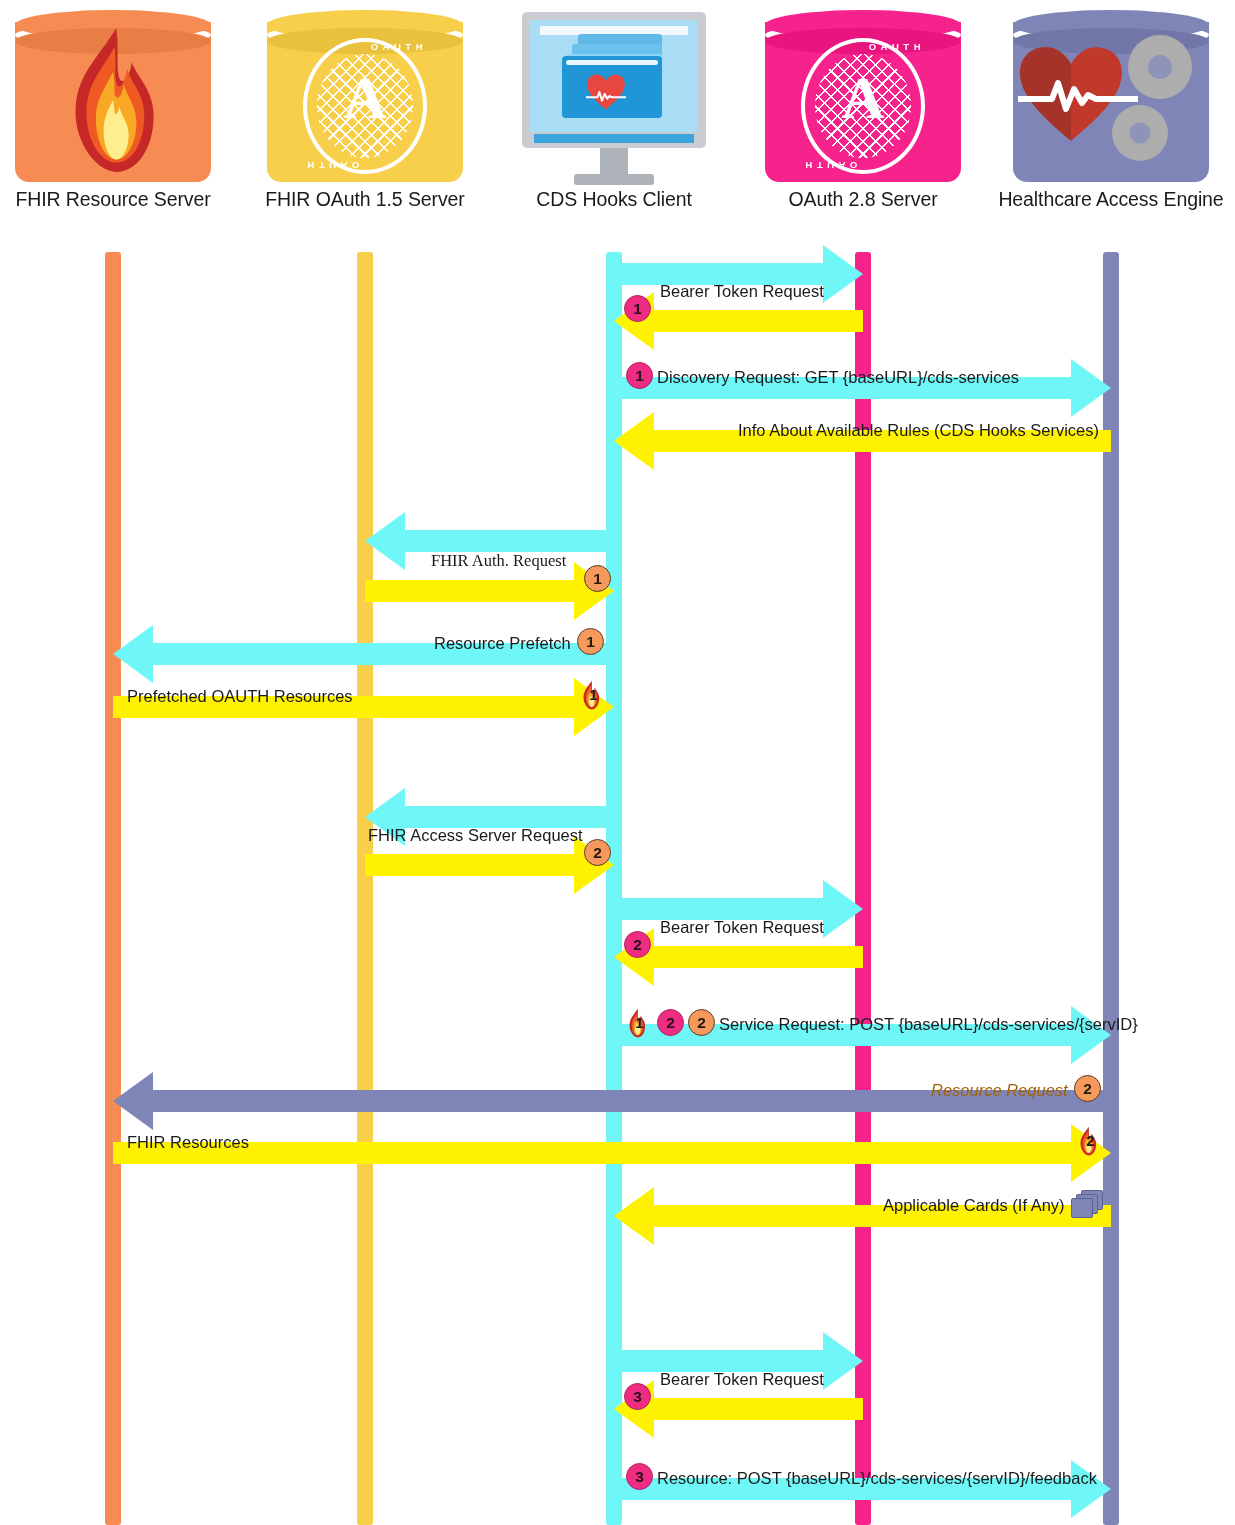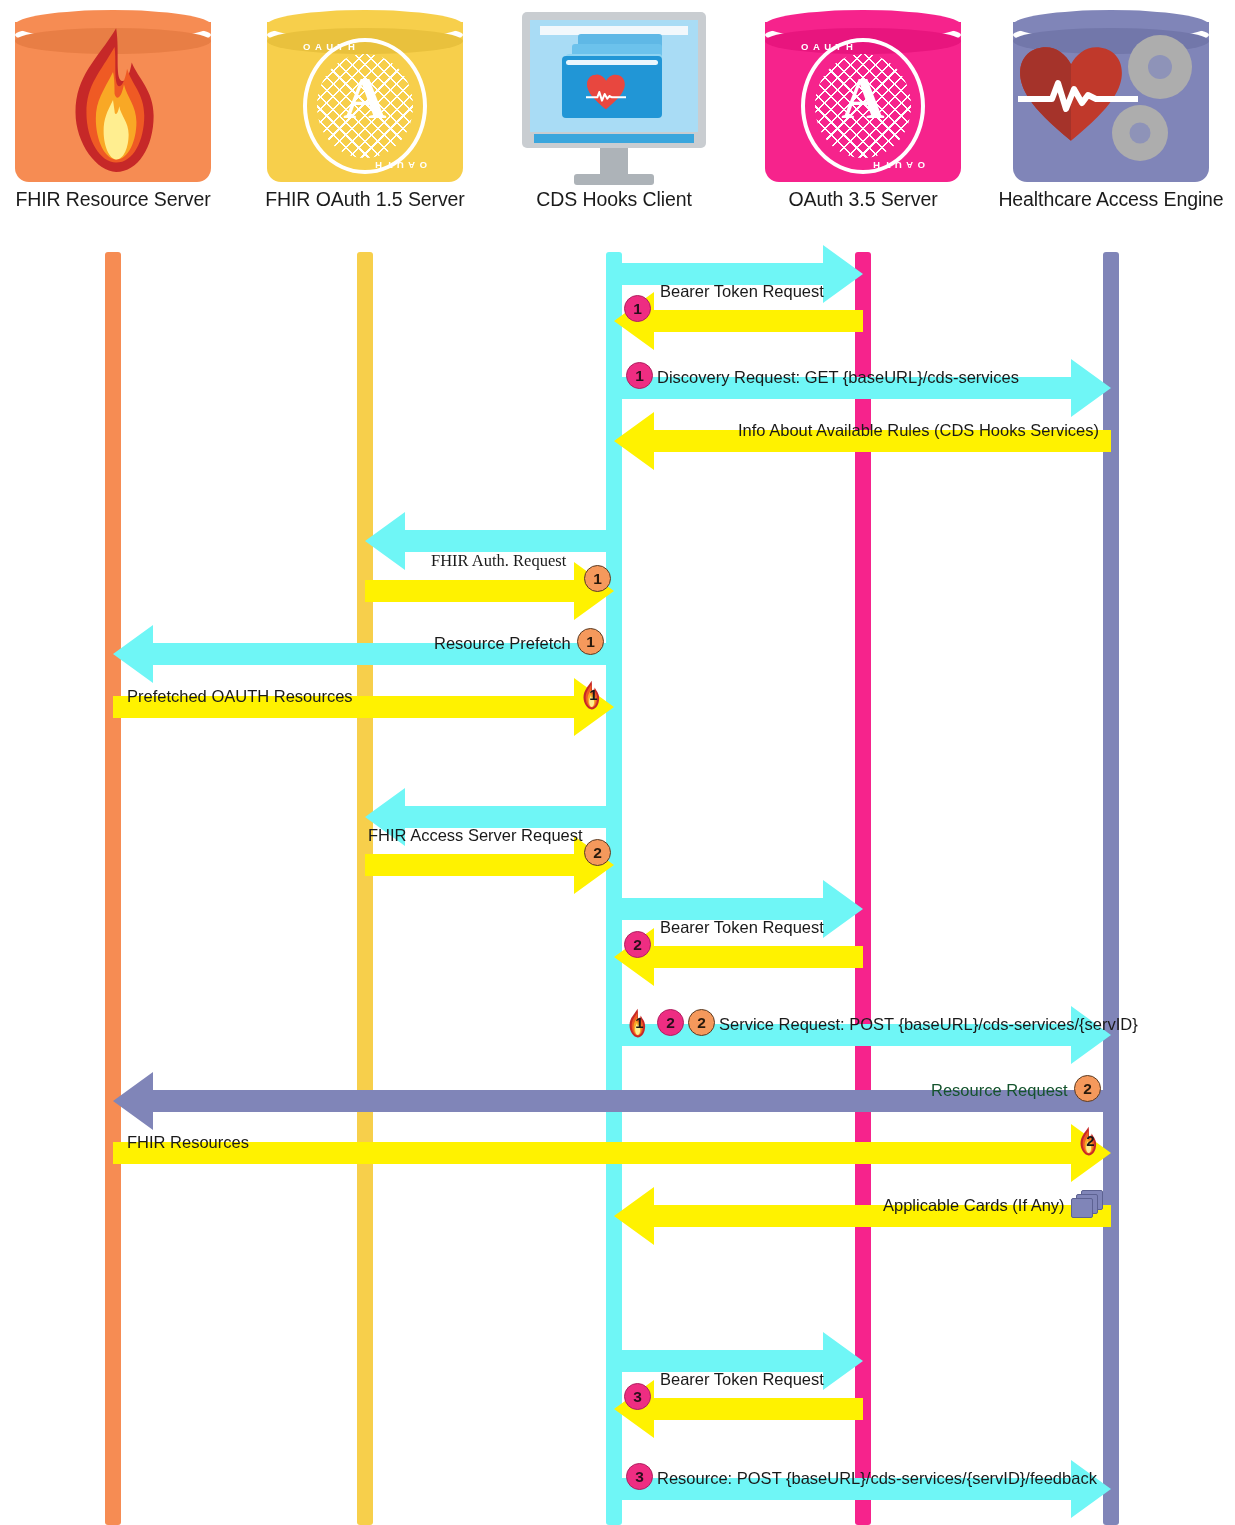--- a/index.html
+++ b/index.html
@@ -21,21 +21,21 @@
 
   
   .oauth{position:relative;width:124px;height:136px;margin-top:14px;}
   .oauth .ring{position:absolute;inset:0;border:4px solid #fff;border-radius:50%;}
   .oauth .mesh{position:absolute;left:14px;top:16px;right:14px;bottom:16px;border-radius:50%;
       background:
         repeating-linear-gradient(45deg,#fff 0 1.6px,transparent 1.6px 9px),
         repeating-linear-gradient(-45deg,#fff 0 1.6px,transparent 1.6px 9px);}
   .oauth .aglyph{position:absolute;left:50%;top:30px;transform:translateX(-50%);font-size:60px;
       font-weight:700;color:#fff;line-height:1;font-family:"Liberation Serif",serif;}
-  .oauth .wtop,.oauth .wbot{position:absolute;left:0;width:124px;text-align:left;color:#fff;
+  .oauth .wtop,.oauth .wbot{position:absolute;left:0;width:124px;text-align:right;color:#fff;
       font-size:9.5px;letter-spacing:4.5px;font-weight:700;}
   .oauth .wtop{top:3px;}
   .oauth .wbot{bottom:3px;transform:rotate(180deg);}
 
   
   .monitor{position:relative;width:196px;height:180px;}
   .monitor .screen{position:absolute;left:6px;top:4px;width:184px;height:136px;background:#c9cdd1;border-radius:5px;}
   .monitor .glass{position:absolute;left:14px;top:12px;width:168px;height:112px;background:#a9dcf5;}
   .monitor .bar{position:absolute;left:24px;top:18px;width:148px;height:9px;background:#f2f8fc;}
   .monitor .base{position:absolute;left:18px;top:126px;width:160px;height:9px;background:#3aa6dd;}
@@ -53,21 +53,21 @@
   .gear::after{content:"";position:absolute;left:50%;top:50%;transform:translate(-50%,-50%);
       border-radius:50%;background:#8e93b8;}
 
   
   .life{position:absolute;width:16px;border-radius:3px;}
 
   
   .arrow{position:absolute;}
   .arrow svg{display:block;}
   .msglbl{position:absolute;font-size:16.5px;color:#1a1a1a;white-space:nowrap;line-height:1;}
-  .msglbl.white{color:#14532d;}
+  .msglbl.white{color:#a16207;font-style:italic;}
 
   
   .badge{position:absolute;width:27px;height:27px;border-radius:50%;display:flex;
       align-items:center;justify-content:center;font-size:15.5px;line-height:1;
       font-weight:700;box-sizing:border-box;}
   .badge.pink{background:#ee2d82;border:1px solid #b01e60;color:#2a0f1c;}
   .badge.orange{background:#f5995c;border:1.5px solid #5a3a22;color:#2a1a0c;}
   .badge.flame{background:transparent;border:none;color:#1a1a1a;}
   .badge.flame svg{position:absolute;left:0;top:-1px;}
   .badge.flame span{position:relative;z-index:2;font-weight:700;font-size:15px;}
@@ -158,21 +158,21 @@
               <div class="oauth">
                 <div class="ring"></div>
                 <div class="mesh"></div>
                 <div class="wtop">OAUTH</div>
                 <div class="aglyph">A</div>
                 <div class="wbot">OAUTH</div>
               </div>
             </div>
           </div>
         </div>
-        <div class="cap">OAuth 3.5 Server</div>
+        <div class="cap">OAuth 2.8 Server</div>
       </div>
       <div class="actor" style="left: 991px;">
         <div class="art">
           <div class="cyl">
             <div class="body" style="background:#8085B8"></div>
             <div class="lip"></div>
             <div class="top" style="background:#8085B8"></div>
             <div class="top2" style="background:#7277aa"></div>
             <div class="inner">
               <div class="hae">

